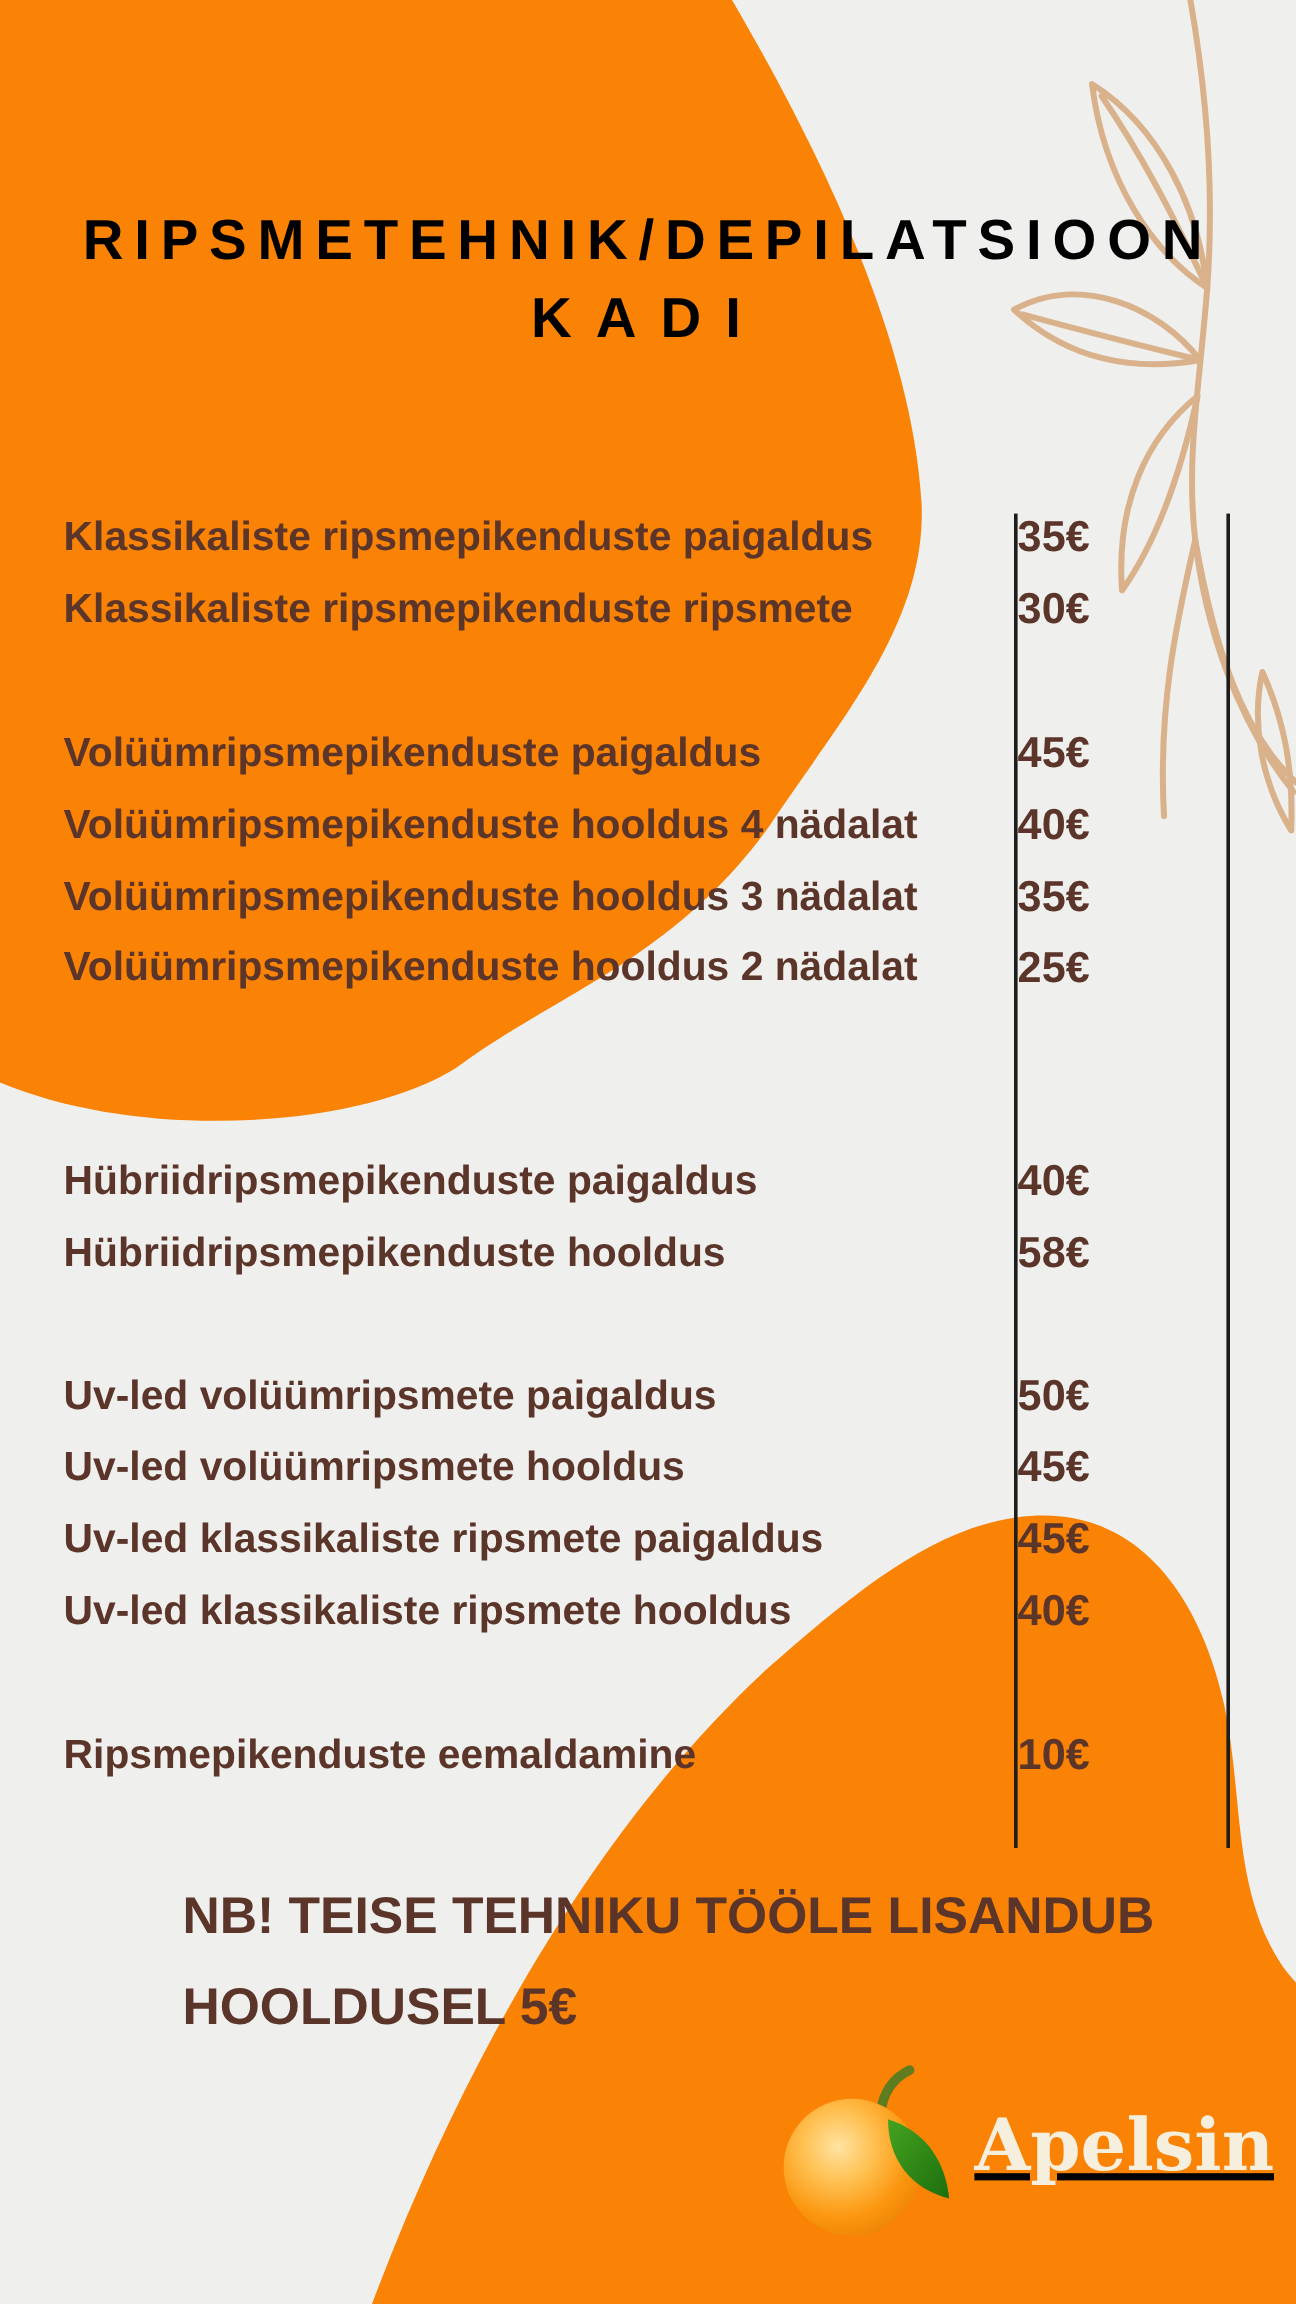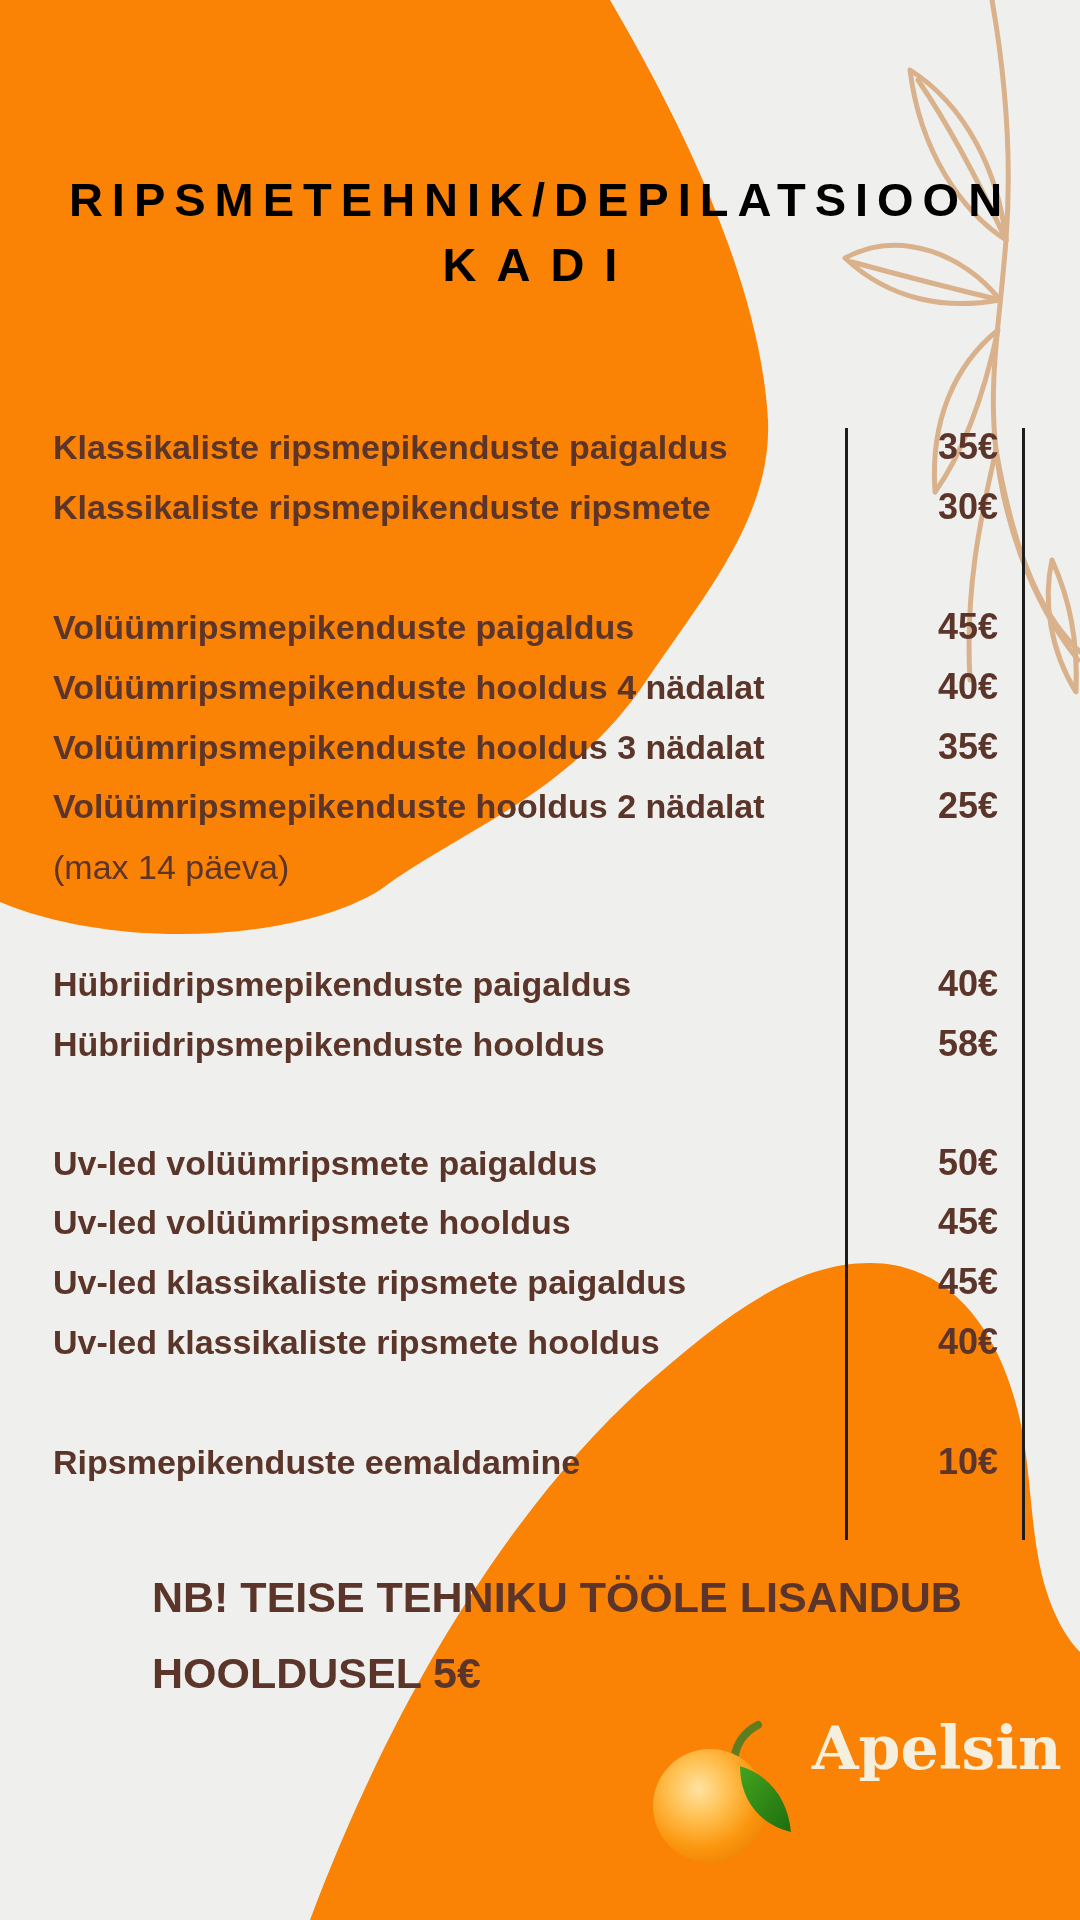--- a/index.html
+++ b/index.html
@@ -20,35 +20,35 @@
   .vline{position:absolute;width:3px;top:428px;height:1112px;background:#1d1d1b;z-index:2;}
   .vline.left{left:845px;}
   .vline.right{left:1022px;}
   .row{position:absolute;left:0;width:1080px;height:44px;z-index:3;}
   .row .label{
     position:absolute;left:53px;top:0;line-height:44px;
     font-size:34px;font-weight:bold;color:#5b3529;white-space:nowrap;
   }
   .row .price{
     position:absolute;left:848px;width:150px;top:0;line-height:44px;
-    text-align:right;font-size:36px;font-weight:bold;color:#5b3529;
+    text-align:left;font-size:36px;font-weight:bold;color:#5b3529;
   }
   .note{
     position:absolute;left:53px;top:845px;height:44px;line-height:44px;z-index:3;
     font-size:34px;font-weight:400;color:#5b3529;
   }
   .footer-note{
     position:absolute;left:152px;top:1576px;z-index:3;
     font-size:43px;font-weight:bold;color:#5b3529;line-height:1.0;
   }
   .footer-note .fline{display:block;}
   .footer-note .fline + .fline{margin-top:33px;}
   .logo{
     position:absolute;left:648px;top:1718px;z-index:3;
-    display:flex;gap:14px;
+    display:flex;align-items:center;gap:14px;text-decoration:underline;
   }
   .logo .wordmark{
     font-family:"DejaVu Serif", serif;font-weight:bold;
     font-size:60px;color:#f7efdd;line-height:1;padding-bottom:10px;
   }
 </style>
 </head>
 <body>
 
 <div class="canvas">
@@ -109,21 +109,20 @@
   </div>
   <div class="row" style="top:725px">
     <span class="label">Volüümripsmepikenduste hooldus 3 nädalat</span>
     <span class="price">35€</span>
   </div>
   <div class="row" style="top:784px">
     <span class="label">Volüümripsmepikenduste hooldus 2 nädalat</span>
     <span class="price">25€</span>
   </div>
 
-  <div class="note">(max 14 päeva)</div>
 
   <div class="row" style="top:962px">
     <span class="label">Hübriidripsmepikenduste paigaldus</span>
     <span class="price">40€</span>
   </div>
   <div class="row" style="top:1022px">
     <span class="label">Hübriidripsmepikenduste hooldus</span>
     <span class="price">58€</span>
   </div>
   <div class="row" style="top:1141px">

